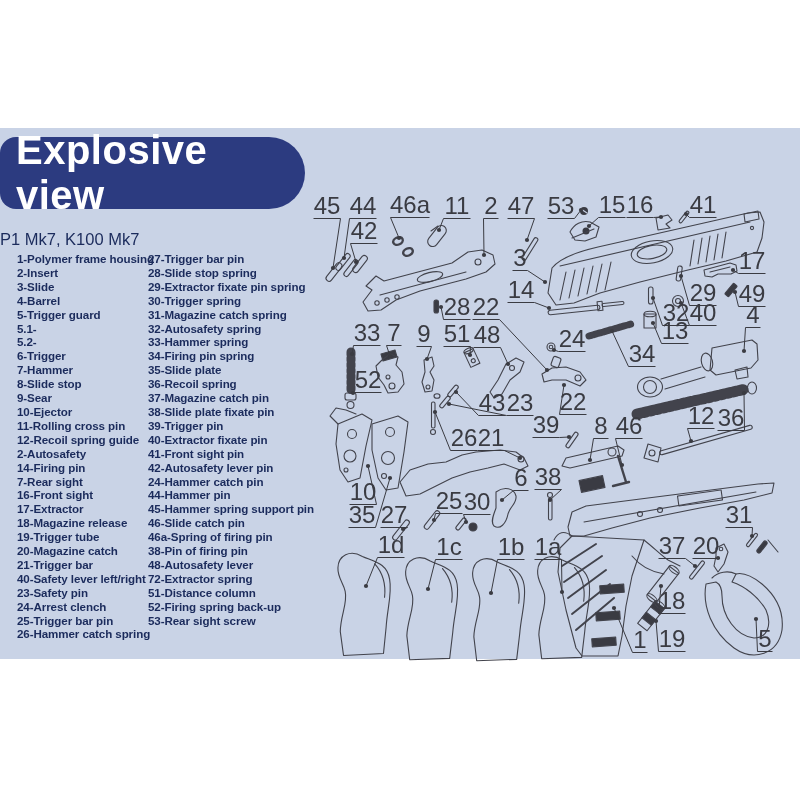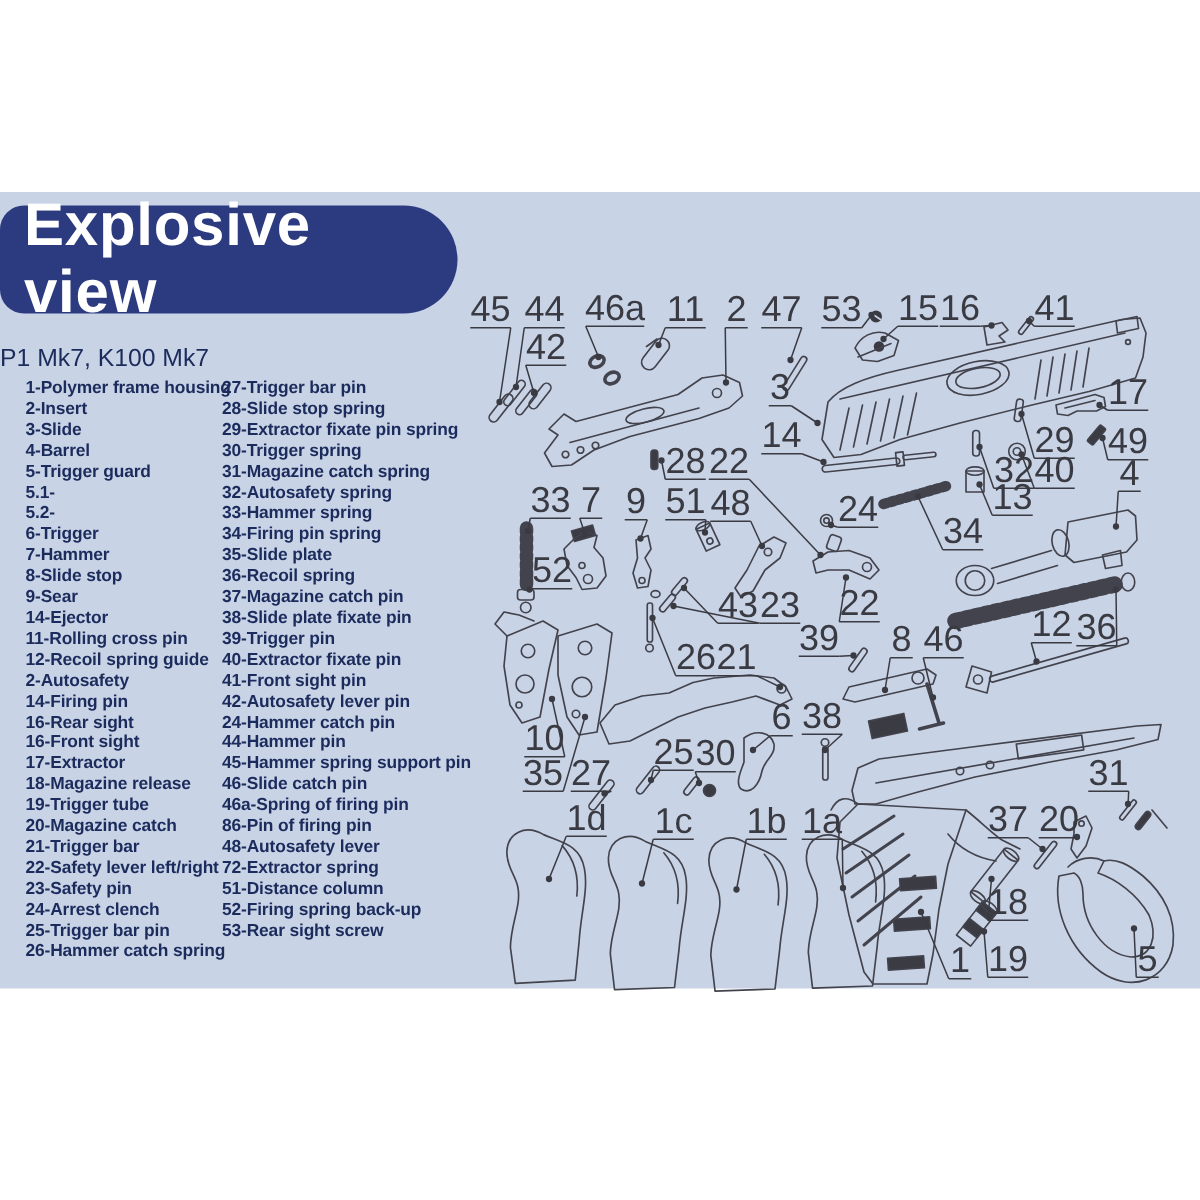--- a/index.html
+++ b/index.html
@@ -40,33 +40,33 @@
     <li>2-Insert</li>
     <li>3-Slide</li>
     <li>4-Barrel</li>
     <li>5-Trigger guard</li>
     <li>5.1-</li>
     <li>5.2-</li>
     <li>6-Trigger</li>
     <li>7-Hammer</li>
     <li>8-Slide stop</li>
     <li>9-Sear</li>
-    <li>14-Ejector</li>
+    <li>10-Ejector</li>
     <li>11-Rolling cross pin</li>
     <li>12-Recoil spring guide</li>
     <li>2-Autosafety</li>
     <li>14-Firing pin</li>
-    <li>16-Rear sight</li>
+    <li>7-Rear sight</li>
     <li>16-Front sight</li>
     <li>17-Extractor</li>
     <li>18-Magazine release</li>
     <li>19-Trigger tube</li>
     <li>20-Magazine catch</li>
     <li>21-Trigger bar</li>
-    <li>22-Safety lever left/right</li>
+    <li>40-Safety lever left/right</li>
     <li>23-Safety pin</li>
     <li>24-Arrest clench</li>
     <li>25-Trigger bar pin</li>
     <li>26-Hammer catch spring</li>
   </ul>
 <ul class="parts" id="col2">
     <li>27-Trigger bar pin</li>
     <li>28-Slide stop spring</li>
     <li>29-Extractor fixate pin spring</li>
     <li>30-Trigger spring</li>
@@ -80,21 +80,21 @@
     <li>38-Slide plate fixate pin</li>
     <li>39-Trigger pin</li>
     <li>40-Extractor fixate pin</li>
     <li>41-Front sight pin</li>
     <li>42-Autosafety lever pin</li>
     <li>24-Hammer catch pin</li>
     <li>44-Hammer pin</li>
     <li>45-Hammer spring support pin</li>
     <li>46-Slide catch pin</li>
     <li>46a-Spring of firing pin</li>
-    <li>86-Pin of firing pin</li>
+    <li>38-Pin of firing pin</li>
     <li>48-Autosafety lever</li>
     <li>72-Extractor spring</li>
     <li>51-Distance column</li>
     <li>52-Firing spring back-up</li>
     <li>53-Rear sight screw</li>
   </ul>
 
 <svg id="diagram" width="800" height="800" viewBox="0 0 800 800">
   <g id="parts" stroke="#42434c" stroke-width="1.1" fill="none" stroke-linejoin="round" stroke-linecap="round">
 

